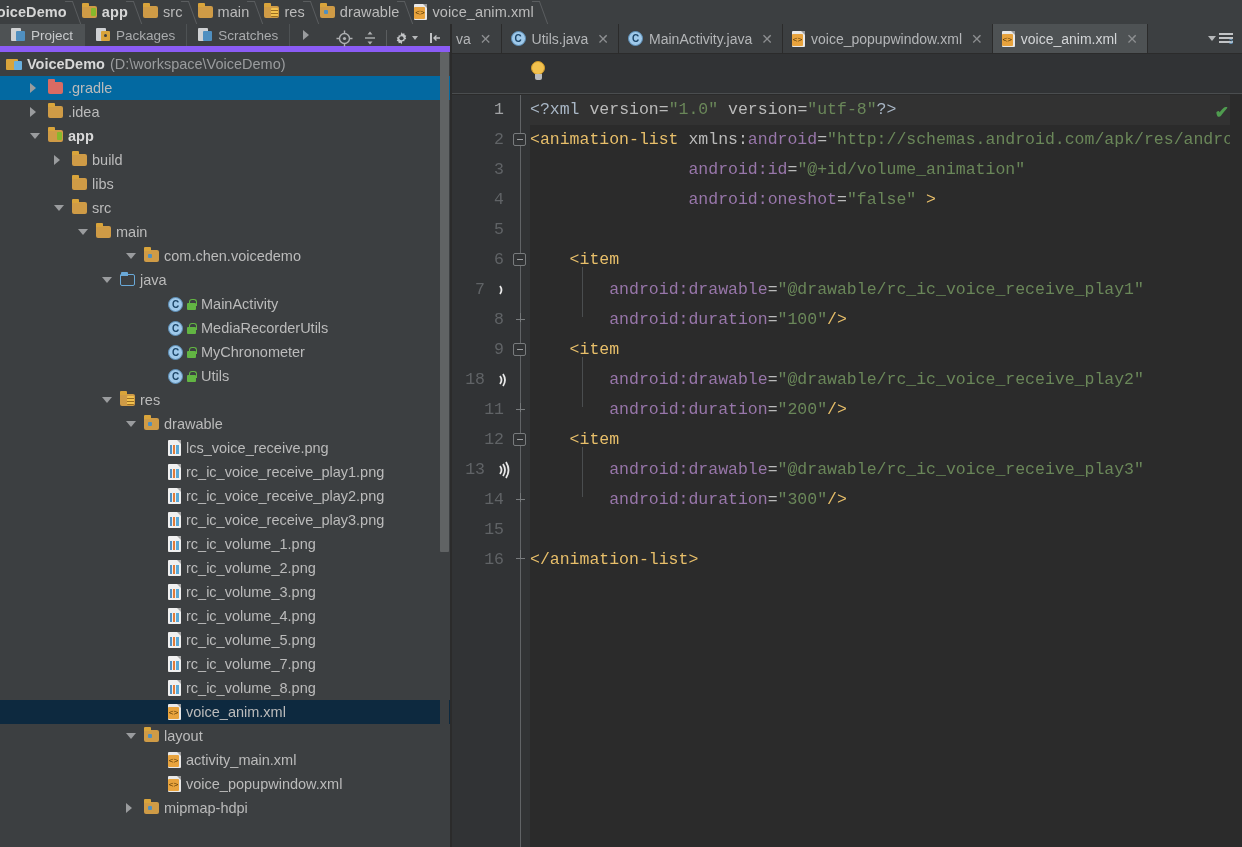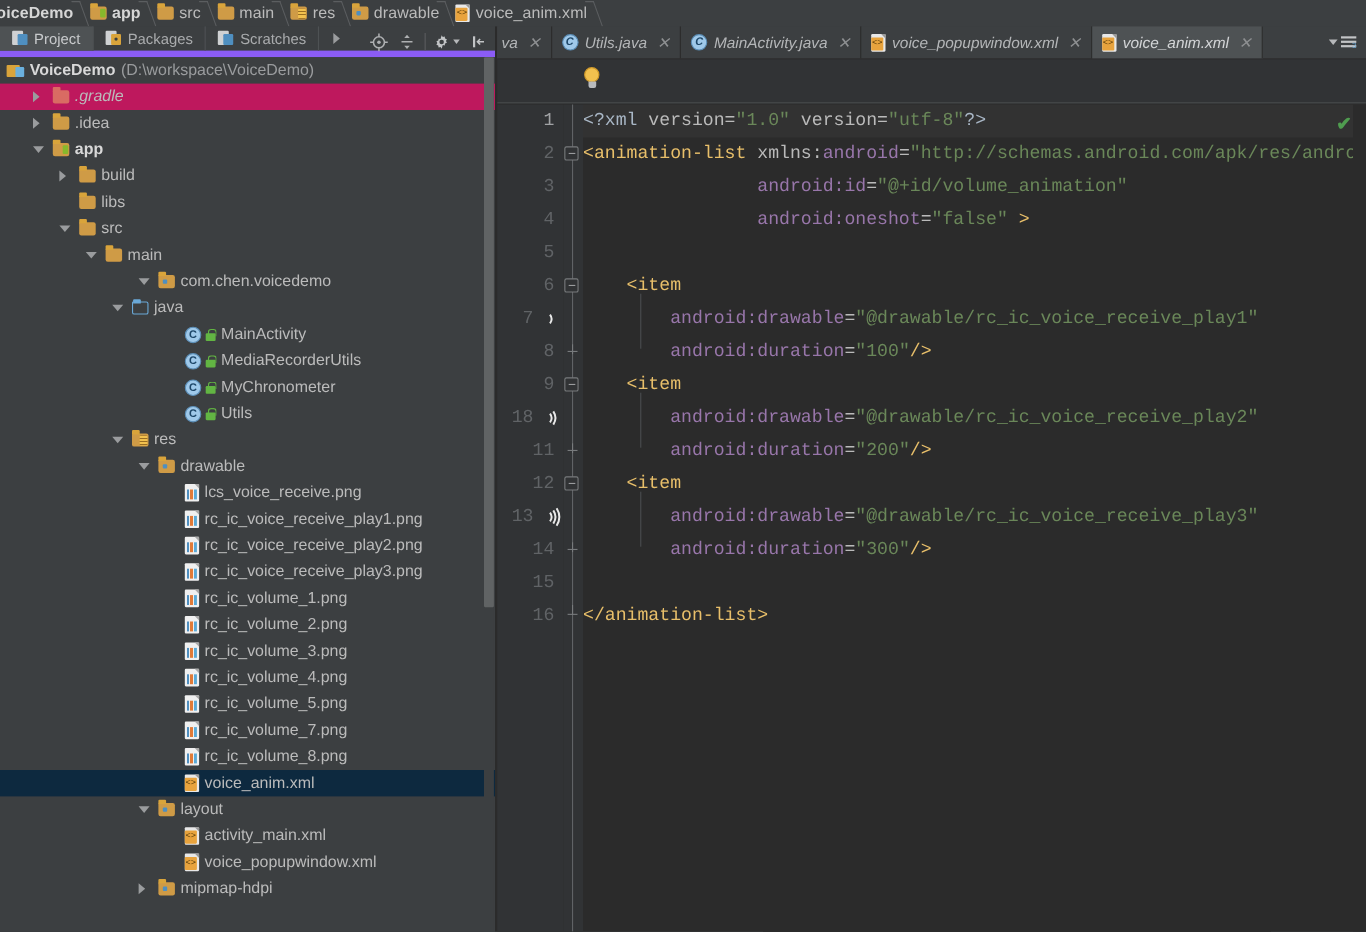--- a/index.html
+++ b/index.html
@@ -165,21 +165,21 @@
   .row {
     height: 24px; display: flex; align-items: center;
     font-size: 14.5px; color: #bbbbbb; white-space: nowrap;
     cursor: default;
   }
   .row .gap { flex: 0 0 auto; }
   .row .ricon { margin-right: 5px; display: flex; align-items: center; }
   .row .rlabel { line-height: 24px; }
   .row.root .rlabel { font-weight: bold; color: #d8d8d8; }
   .row.root .path { font-weight: normal; color: #9a9c9e; margin-left: 5px; }
-  .row.hover { background: #be185d; font-style: italic; }
+  .row.hover { background: #0369a1; }
   .row.selected { background: #0d293f; }
   .row.bold .rlabel { font-weight: bold; color: #d8d8d8; }
 
   
   #tree-scrollbar {
     position: absolute; left: 440px; top: 52px; width: 9px; height: 795px;
     background: #3c3f41;
   }
   #tree-thumb {
     position: absolute; left: 440px; top: 52px; width: 9px; height: 500px;
@@ -192,21 +192,21 @@
 
   
   #edtabs {
     position: absolute; left: 452px; top: 24px; width: 790px; height: 30px;
     background: #3c3f41; display: flex; align-items: stretch;
     border-bottom: 1px solid #2b2b2b;
   }
   .etab {
     display: flex; align-items: center; gap: 6px; padding: 0 9px;
     font-size: 14px; color: #b4b6b8; border-right: 1px solid #2b2b2b;
-    white-space: nowrap; cursor: default; font-style: italic;
+    white-space: nowrap; cursor: default;
   }
   .etab.active { background: #4e5254; color: #d3d5d7; }
   .etab.cut { padding-left: 0; }
   .etab .x {
     color: #8d8f91; font-size: 14px; margin-left: 3px; line-height: 1;
   }
   .etab-more { margin-left: auto; display: flex; align-items: center; padding: 0 7px; }
 
   
   #editor {

